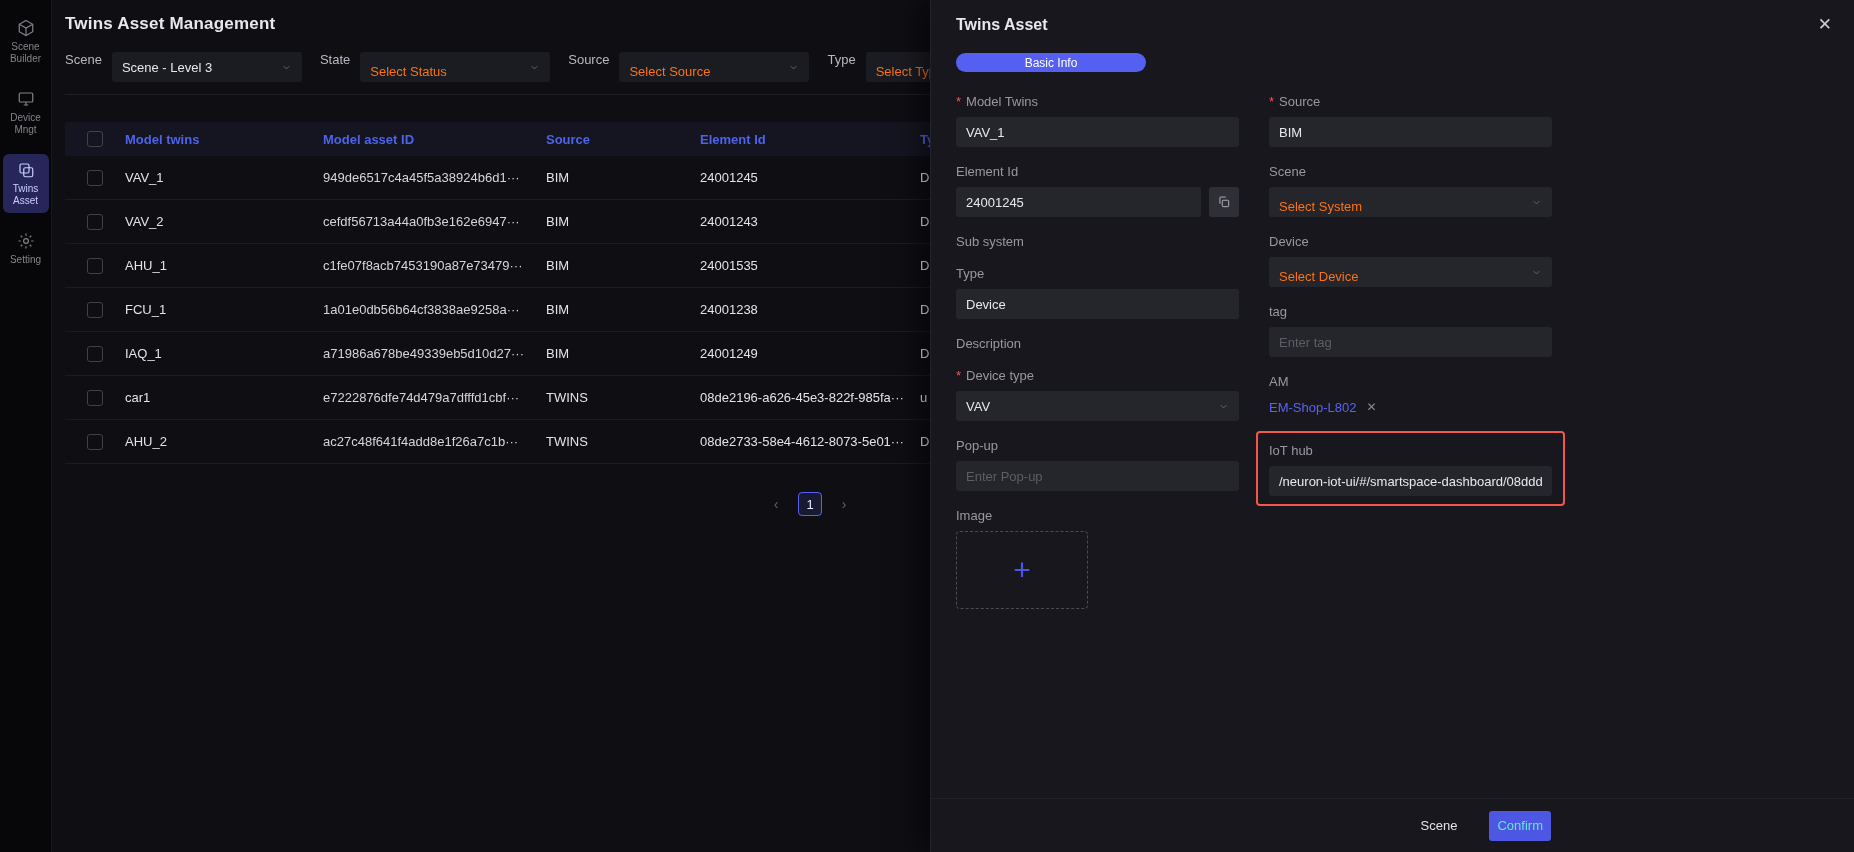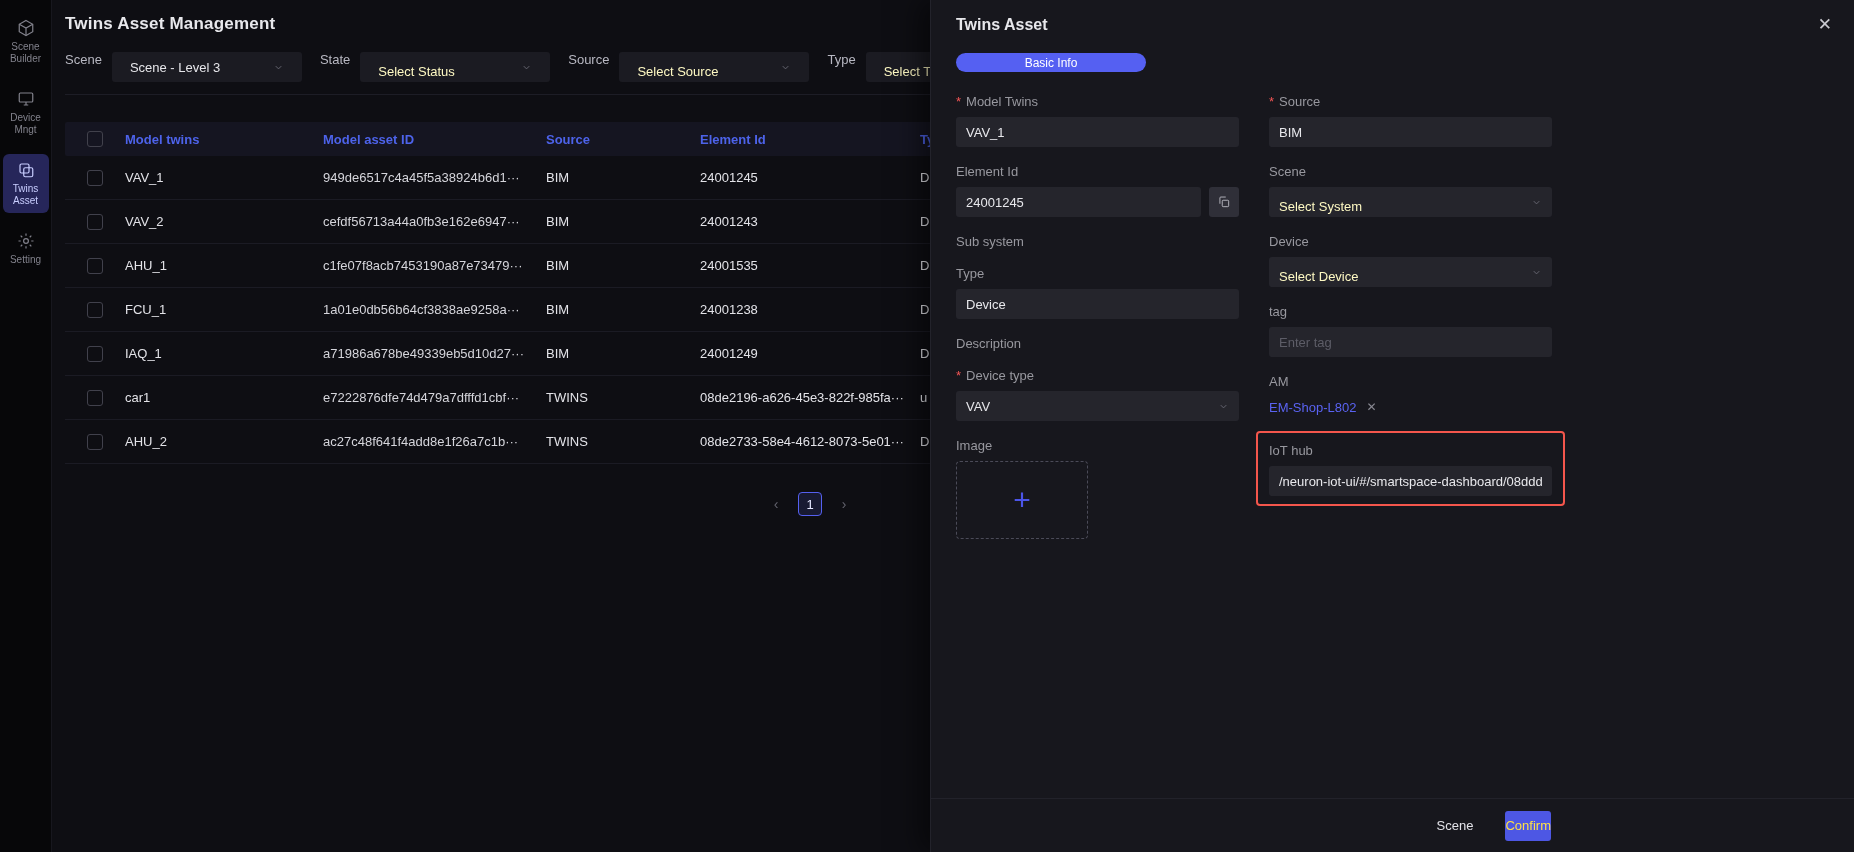--- a/index.html
+++ b/index.html
@@ -30,25 +30,25 @@
   
   .main { position:absolute; left:52px; top:0; right:0; bottom:0; padding-left:13px; }
   .page-title { font-size:17px; font-weight:700; padding-top:14px; letter-spacing:.2px; }
 
   .filters { display:flex; align-items:center; gap:18px; margin-top:18px; height:30px; }
   .filter-group { display:flex; gap:10px; }
   .filter-label { font-size:13px; color:#b8b8c2; }
   .select {
     width:190px; height:30px; background:#1b1b22; border-radius:3px;
     display:flex; align-items:center; justify-content:space-between;
-    padding:0 18px; font-size:13px; cursor:pointer;
+    padding:0 10px; font-size:13px; cursor:pointer;
   }
   .select .chev { width:11px; height:11px; stroke:#6a6a75; fill:none; stroke-width:2; flex:0 0 auto; }
   .select-value { color:#e6e6ea; white-space:nowrap; overflow:hidden; }
-  .select-value.placeholder { color:#fef9c3;margin-top:8px; }
+  .select-value.placeholder { color:#f97316;margin-top:8px; }
 
   .hdivider { border-bottom:1px solid #1d1d26; margin-top:12px; width:100%; }
 
   
   .table { width:1490px; margin-top:27px; }
   .trow {
     display:grid; grid-template-columns:60px 198px 223px 154px 220px 1fr;
     align-items:center;
   }
   .thead { height:34px; background:#151521; border-radius:2px; }
@@ -133,21 +133,21 @@
   .upload-box .plus { color:#4c55e8; font-size:30px; font-weight:300; line-height:1; }
 
   .drawer-footer {
     margin-top:auto; height:54px; border-top:1px solid #22222a;
     display:flex; align-items:center; justify-content:flex-end; gap:14px;
     padding-right:303px;
   }
   .btn { height:30px; border:none; border-radius:3px; font-size:13px; cursor:pointer;
          font-family:"Liberation Sans", sans-serif; }
   .btn-cancel { background:transparent; color:#e2e2e8; padding:0 18px; }
-  .btn-confirm { background:#4d57e4; color:#fde047; padding:0 0; }
+  .btn-confirm { background:#4d57e4; color:#5eead4; padding:0 8px; }
 </style>
 </head>
 <body>
 
 <div class="app">
 
   <aside class="sidebar">
     <div class="side-item">
       <svg viewBox="0 0 24 24">
           <path d="M12 2 L21 7 V17 L12 22 L3 17 V7 Z"></path>
@@ -369,20 +369,26 @@
             </div>
           <div class="d-select">
             <span class="select-value">VAV</span>
             <svg class="chev" viewBox="0 0 24 24">
                 <path d="M6 9l6 6 6-6"></path>
               </svg>
           </div>
         </div>
         <div class="field">
           <div class="field-label">
+              <span>Pop-up</span>
+            </div>
+          <input class="t-input" placeholder="Enter Pop-up" style="">
+        </div>
+        <div class="field">
+          <div class="field-label">
               <span>Image</span>
             </div>
           <div class="upload-box">
             <span class="plus">+</span>
           </div>
         </div>
       </div>
 
       <div class="col">
         <div class="field">

